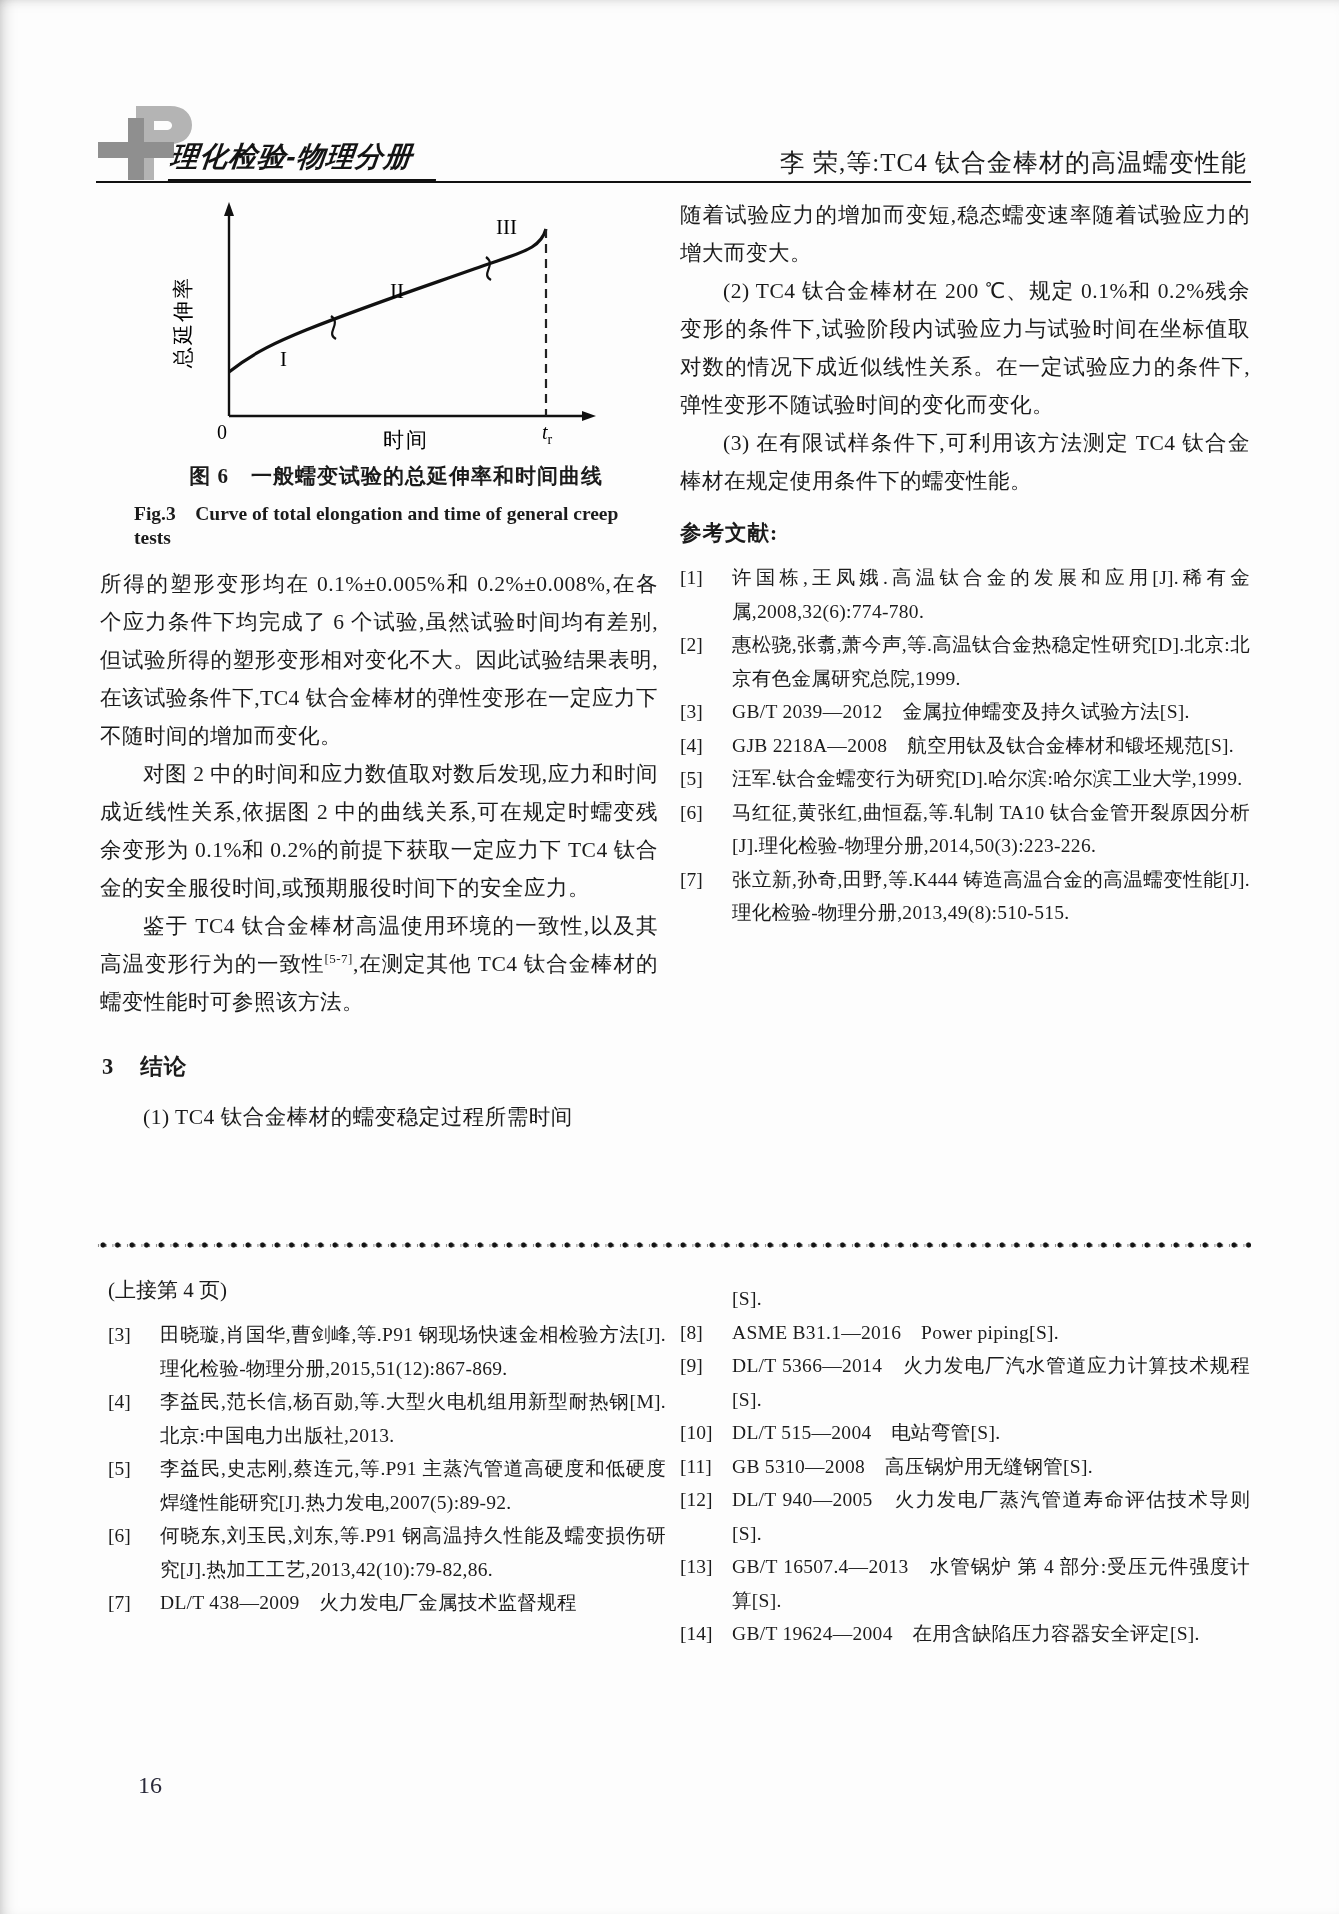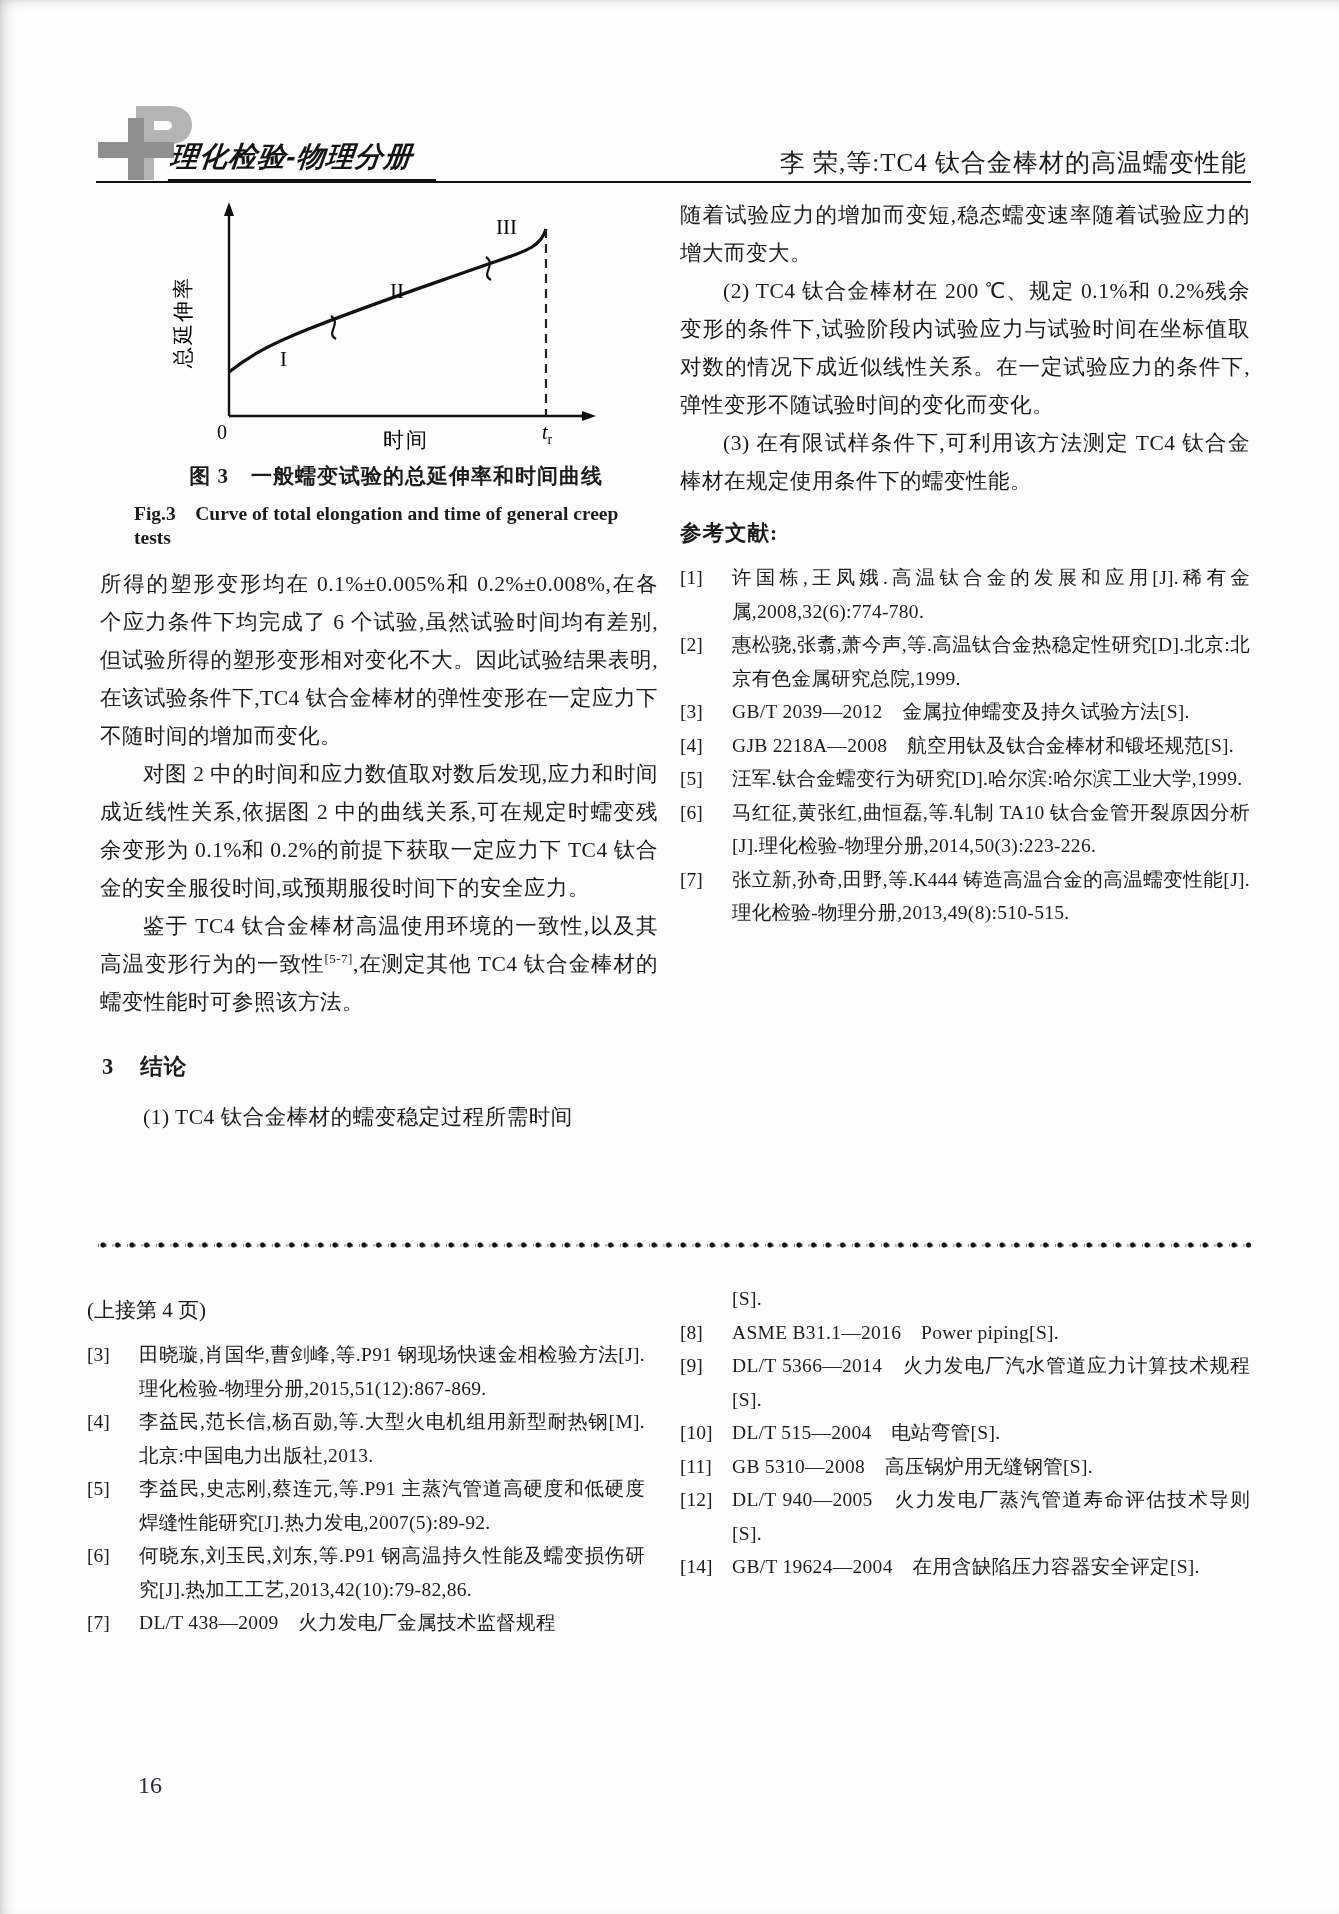--- a/index.html
+++ b/index.html
@@ -41,21 +41,21 @@
   
   .divider{
     position:absolute;left:96px;right:88px;top:1240px;height:10px;
     background-image:
       radial-gradient(circle at 7px 5px, #141414 2.2px, rgba(0,0,0,0) 3px),
       repeating-linear-gradient(to right, rgba(30,30,30,0) 0 2px, rgba(30,30,30,.55) 2px 3.2px, rgba(30,30,30,0) 3.2px 7px);
     background-size:14.5px 10px, 14.5px 3px;
     background-position:0 0, 0 4px;
     background-repeat:repeat-x;
   }
-  .cont-left{position:absolute;left:87px;top:1276px;width:558px;margin-top:20px;}
+  .cont-left{position:absolute;left:108px;top:1276px;width:558px;}
   .cont-right{position:absolute;left:680px;top:1282px;width:570px;}
   .cont-note{font-size:21px;margin:0 0 14px 0;}
   .page-number{position:absolute;left:138px;top:1772px;font-size:24px;color:#2a2a3a;}
 </style>
 </head>
 <body>
 
 <div class="page">
 
   <div class="logo">
@@ -89,21 +89,21 @@
         <text x="146" y="172" font-size="21" font-family="Liberation Serif, serif">I</text>
         <text x="256" y="104" font-size="21" font-family="Liberation Serif, serif">II</text>
         <text x="362" y="40" font-size="21" font-family="Liberation Serif, serif">III</text>
 
         <text x="88" y="245" font-size="20" text-anchor="middle" font-family="Liberation Serif, serif">0</text>
         <text x="408" y="245" font-size="20" font-style="italic" font-family="Liberation Serif, serif"><tspan>t</tspan><tspan dy="5" font-size="14" font-style="normal">r</tspan></text>
 
         <text x="272" y="253" font-size="21" text-anchor="middle" letter-spacing="2">时间</text>
         <text x="56" y="128" font-size="21" text-anchor="middle" letter-spacing="2" transform="rotate(-90 56 128)">总延伸率</text>
       </svg>
-      <div class="fig-caption-cn">图 3　一般蠕变试验的总延伸率和时间曲线</div>
+      <div class="fig-caption-cn">图 6　一般蠕变试验的总延伸率和时间曲线</div>
       <div class="fig-caption-en">Fig.3　Curve of total elongation and time of general creep tests</div>
     </div>
 
     <p class="body">所得的塑形变形均在 0.1%±0.005%和 0.2%±0.008%,在各个应力条件下均完成了 6 个试验,虽然试验时间均有差别,但试验所得的塑形变形相对变化不大。因此试验结果表明,在该试验条件下,TC4 钛合金棒材的弹性变形在一定应力下不随时间的增加而变化。</p>
     <p class="body indent">对图 2 中的时间和应力数值取对数后发现,应力和时间成近线性关系,依据图 2 中的曲线关系,可在规定时蠕变残余变形为 0.1%和 0.2%的前提下获取一定应力下 TC4 钛合金的安全服役时间,或预期服役时间下的安全应力。</p>
     <p class="body indent"><span>鉴于 TC4 钛合金棒材高温使用环境的一致性,以及其高温变形行为的一致性</span><sup class="cite">[5-7]</sup><span>,在测定其他 TC4 钛合金棒材的蠕变性能时可参照该方法。</span></p>
 
     <div class="section-heading">
       <span class="num">3</span><span>结论</span>
     </div>
@@ -193,19 +193,23 @@
       </div>
     <div class="ref-item">
         <span class="ref-label">[11]</span>
         <span class="ref-text">GB 5310—2008　高压锅炉用无缝钢管[S].</span>
       </div>
     <div class="ref-item">
         <span class="ref-label">[12]</span>
         <span class="ref-text">DL/T 940—2005　火力发电厂蒸汽管道寿命评估技术导则[S].</span>
       </div>
     <div class="ref-item">
+        <span class="ref-label">[13]</span>
+        <span class="ref-text">GB/T 16507.4—2013　水管锅炉 第 4 部分:受压元件强度计算[S].</span>
+      </div>
+    <div class="ref-item">
         <span class="ref-label">[14]</span>
         <span class="ref-text">GB/T 19624—2004　在用含缺陷压力容器安全评定[S].</span>
       </div>
   </div>
 
   <div class="page-number">16</div>
 </div>
 
 </body></html>

